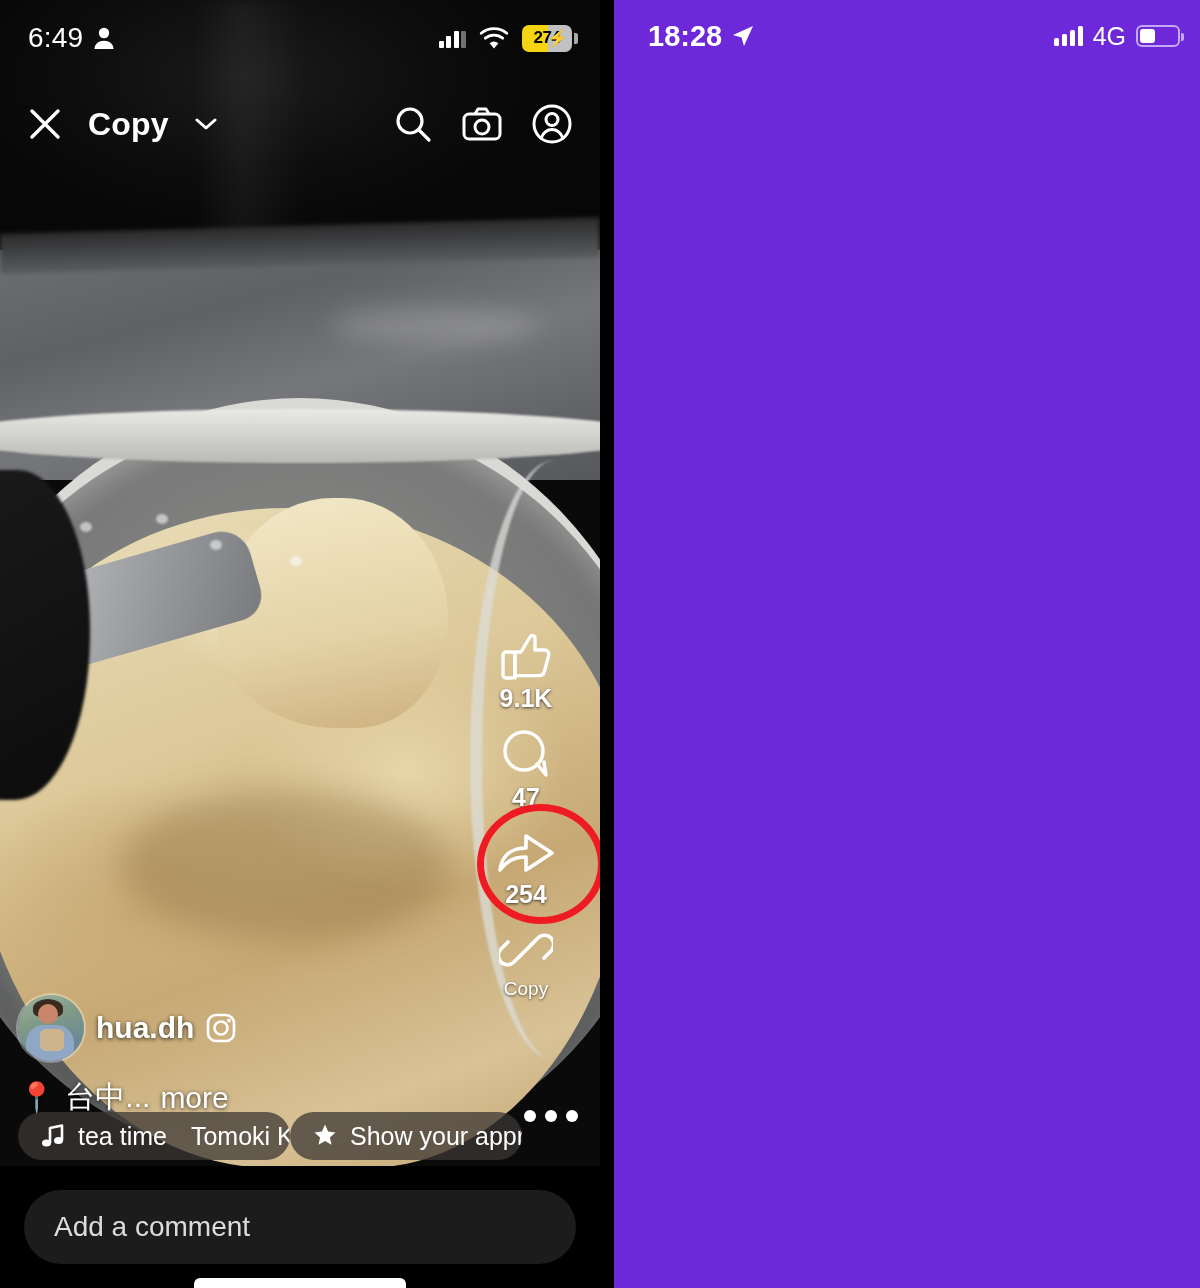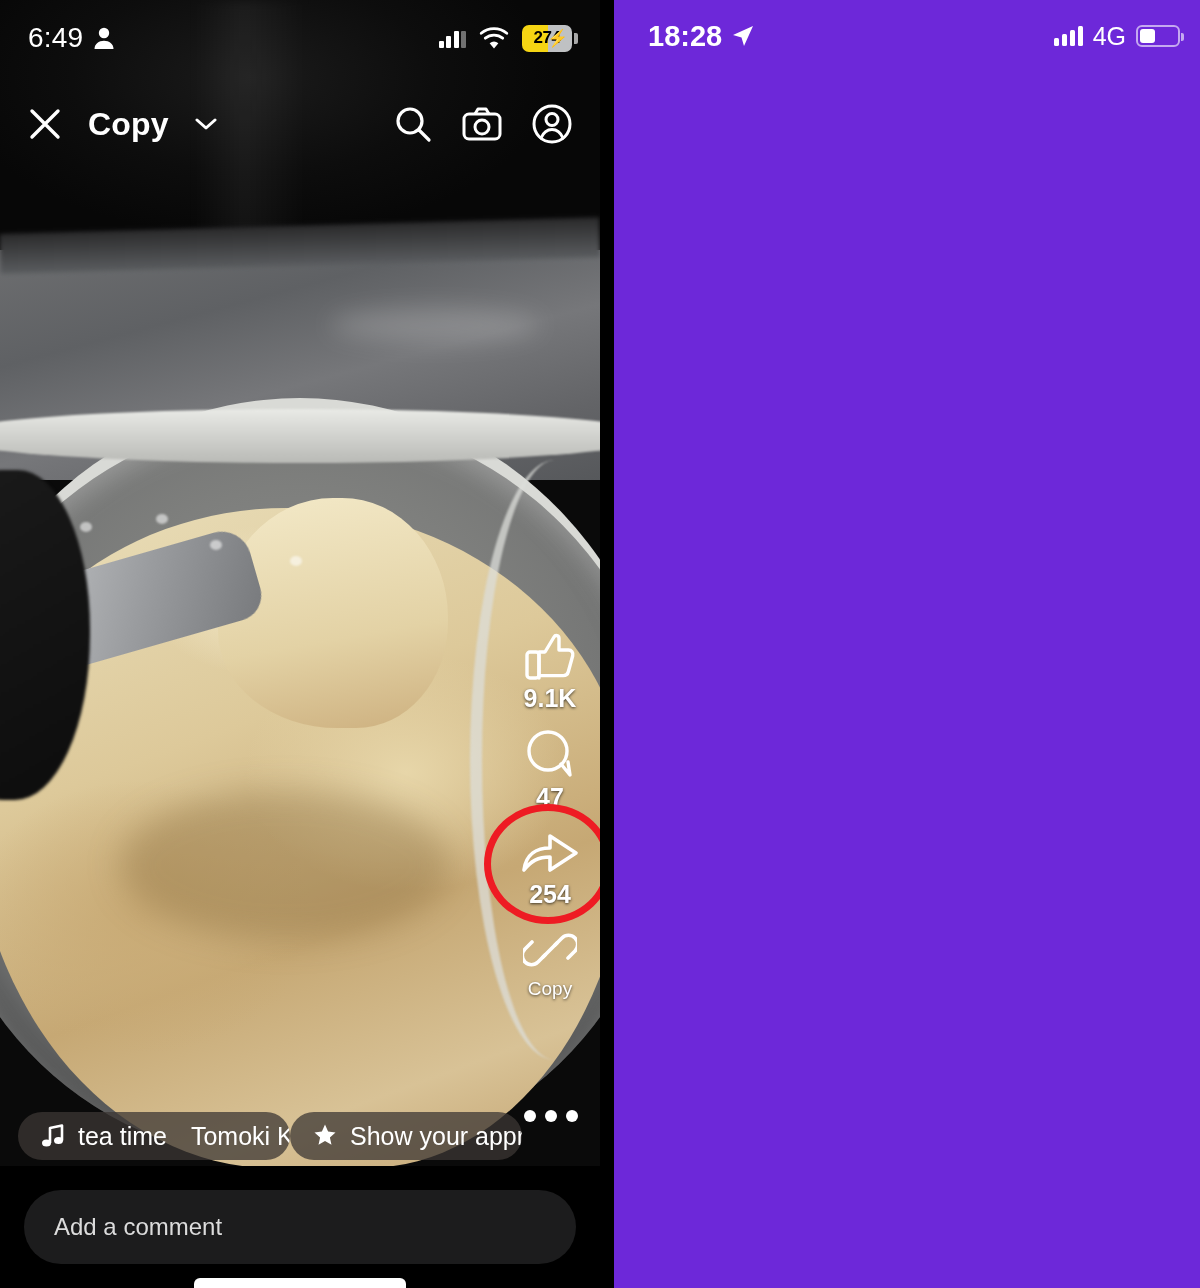--- a/index.html
+++ b/index.html
@@ -124,22 +124,22 @@
     position:absolute; left:0; top:88px; width:600px; height:72px; z-index:6;
     display:flex; align-items:center; padding:0 28px; color:#fff; gap:24px;
   }
   .rh-title{ font-size:32px; font-weight:700; letter-spacing:.2px;}
   .rh-left{ display:flex; align-items:center; gap:26px; }
   .rh-right{ margin-left:auto; display:flex; align-items:center; gap:30px; }
   .ic{ display:inline-flex; align-items:center; justify-content:center; }
 
   
   .rail{
-    position:absolute; right:4px; top:628px; width:92px; z-index:5;
-    display:flex; flex-direction:column; color:#fff;
+    position:absolute; right:28px; top:628px; width:92px; z-index:5;
+    display:flex; flex-direction:column; align-items:center; color:#fff;
   }
   .rail-item{ display:flex; flex-direction:column; align-items:center; margin-bottom:14px; position:relative;}
   .rail-count{ font-size:25px; font-weight:600; margin-top:2px; text-shadow:0 1px 3px rgba(0,0,0,.7);}
   .rail-label{ font-size:19px; font-weight:500; margin-top:1px; text-shadow:0 1px 3px rgba(0,0,0,.7);}
   .share-highlight{
     position:absolute; left:-20px; top:-22px; width:128px; height:120px;
     border:7px solid #ee1b23; border-radius:50%; pointer-events:none;
   }
 
   
@@ -176,21 +176,21 @@
   .l-dots{ position:absolute; right:22px; top:1110px; z-index:6; display:flex; gap:9px;}
   .l-dots i{ width:12px;height:12px;border-radius:50%;background:#fff; display:block;}
 
   
   .l-commentbar{
     position:absolute; left:0; bottom:0; width:600px; height:122px; background:#000; z-index:7;
     display:flex; align-items:flex-start; padding:24px 24px 0 24px;
   }
   .comment-box{
     width:552px; height:74px; border-radius:37px; background:#1c1c1d;
-    display:flex; align-items:center; padding:0 30px; color:#dcdcdc; font-size:24px;
+    display:flex; align-items:center; padding:0 30px; color:#dcdcdc; font-size:28px;
   }
   .home-ind-left{
     position:absolute; left:50%; transform:translateX(-50%); bottom:0;
     width:212px; height:10px; border-radius:6px 6px 0 0; background:#fff; z-index:8;
   }
 
   
   .right-pane{ position:relative; width:600px; height:1288px; background:#6d28d9; flex:0 0 600px; overflow:hidden;margin-left:14px;}
   .r-status{
     position:absolute; left:0; top:0; width:600px; height:72px; z-index:6;
@@ -340,20 +340,43 @@
               <path d="M22 32l-7 7a9 9 0 01-13-13l7-7" stroke="#fff" stroke-width="3.6" fill="none" stroke-linecap="round"></path>
               <path d="M32 22l7-7a9 9 0 0113 13l-7 7" stroke="#fff" stroke-width="3.6" fill="none" stroke-linecap="round"></path>
               <path d="M20 34l14-14" stroke="#fff" stroke-width="3.6" stroke-linecap="round"></path>
             </svg>
         </span>
         <span class="rail-label">Copy</span>
       </div>
     </div>
 
 
+    <div class="l-meta">
+      <div class="l-user-row">
+        <span class="avatar">
+          <span class="a-body"></span>
+            <span class="a-bag"></span>
+          <span class="a-hair"></span>
+            <span class="a-face"></span>
+        </span>
+        <span class="l-username">hua.dh</span>
+        <span class="ic">
+          <svg width="30" height="30" viewBox="0 0 30 30">
+              <rect x="2" y="2" width="26" height="26" rx="8" stroke="#fff" stroke-width="2.6" fill="none"></rect>
+              <circle cx="15" cy="15" r="6.5" stroke="#fff" stroke-width="2.6" fill="none"></circle>
+              <circle cx="23" cy="7.5" r="1.9" fill="#fff"></circle>
+            </svg>
+        </span>
+      </div>
+      <div class="l-loc">
+        <span>📍</span>
+        <span>台中...</span>
+        <span>more</span>
+      </div>
+    </div>
 
     <div class="l-pills">
       <div class="pill music">
         <span class="ic">
           <svg width="26" height="26" viewBox="0 0 26 26">
               <path d="M10 20V5l12-2.5v15" stroke="#fff" stroke-width="2.6" fill="none" stroke-linejoin="round"></path>
               <ellipse cx="6.5" cy="20" rx="4.5" ry="3.6" fill="#fff"></ellipse>
               <ellipse cx="18.5" cy="17.5" rx="4.5" ry="3.6" fill="#fff"></ellipse>
             </svg>
         </span>

